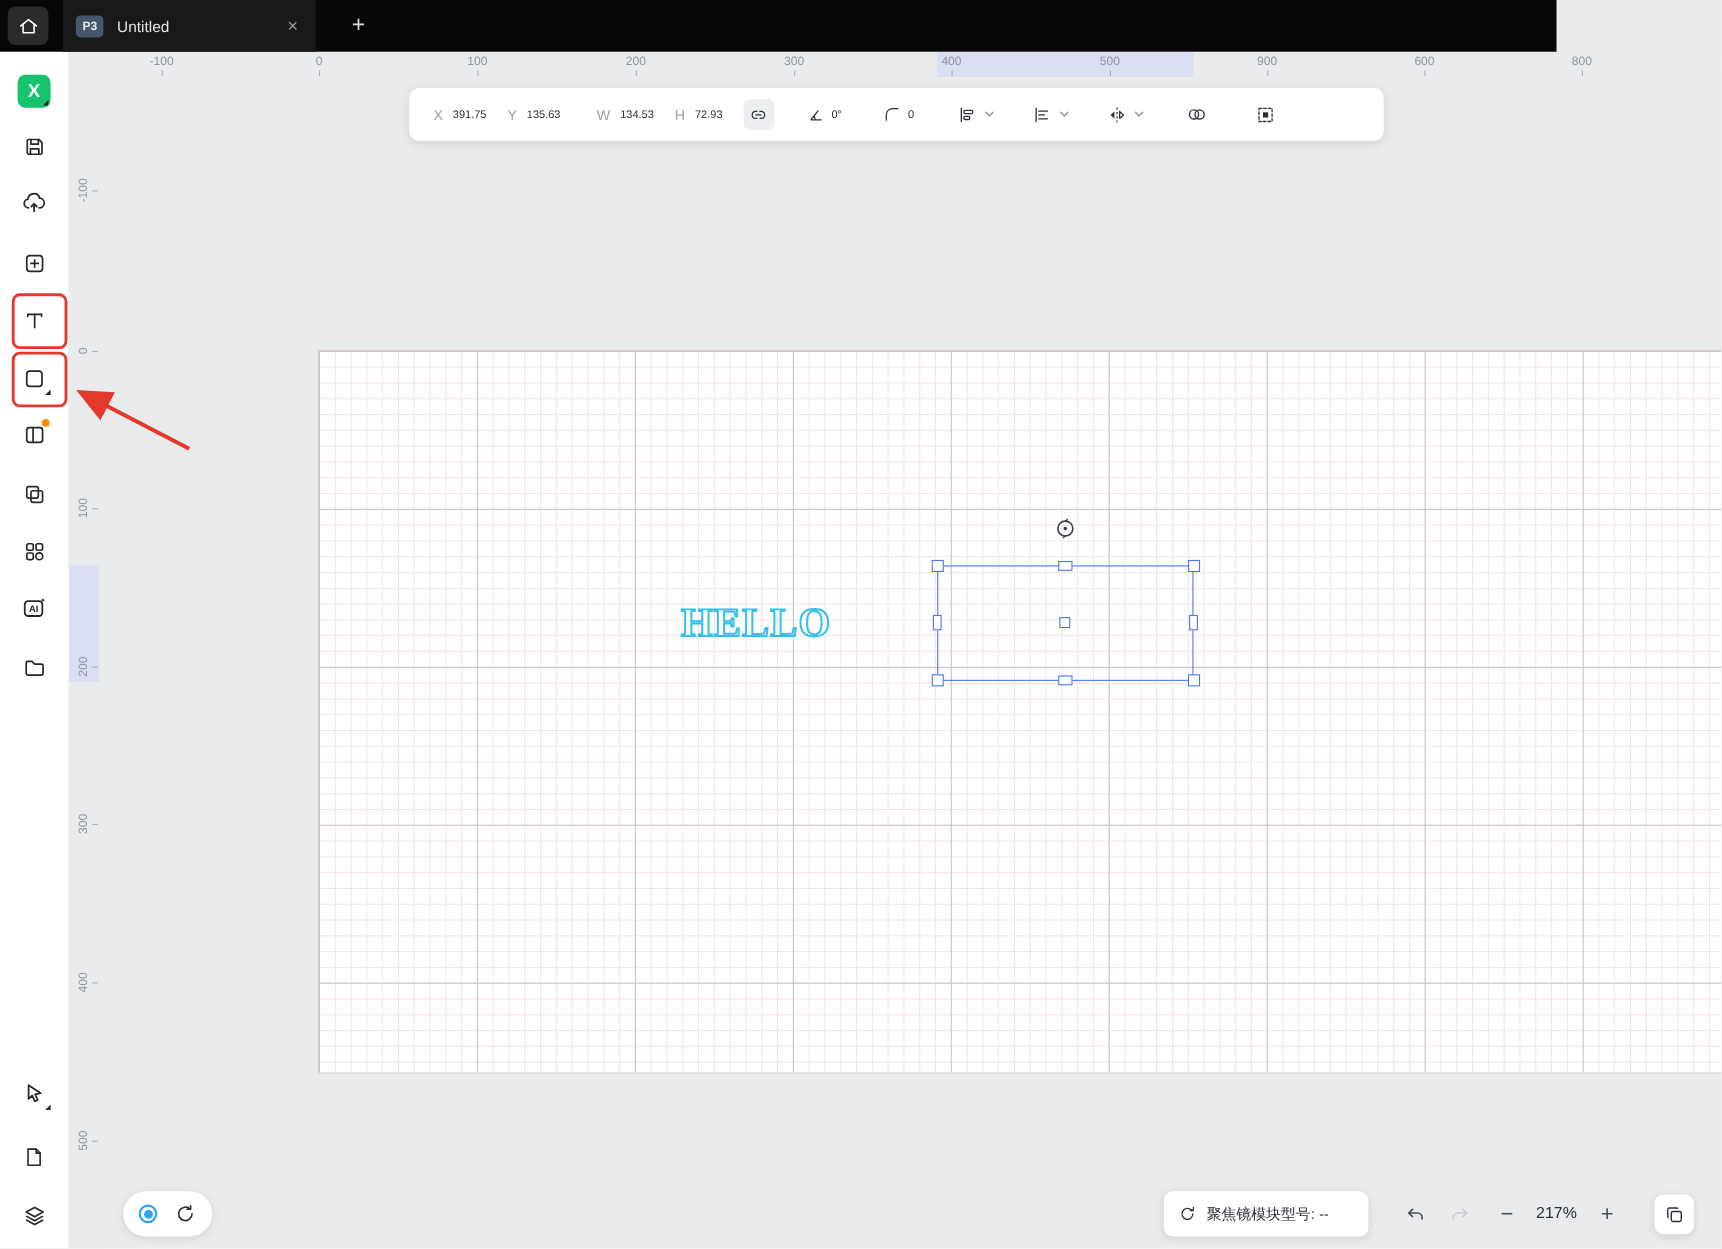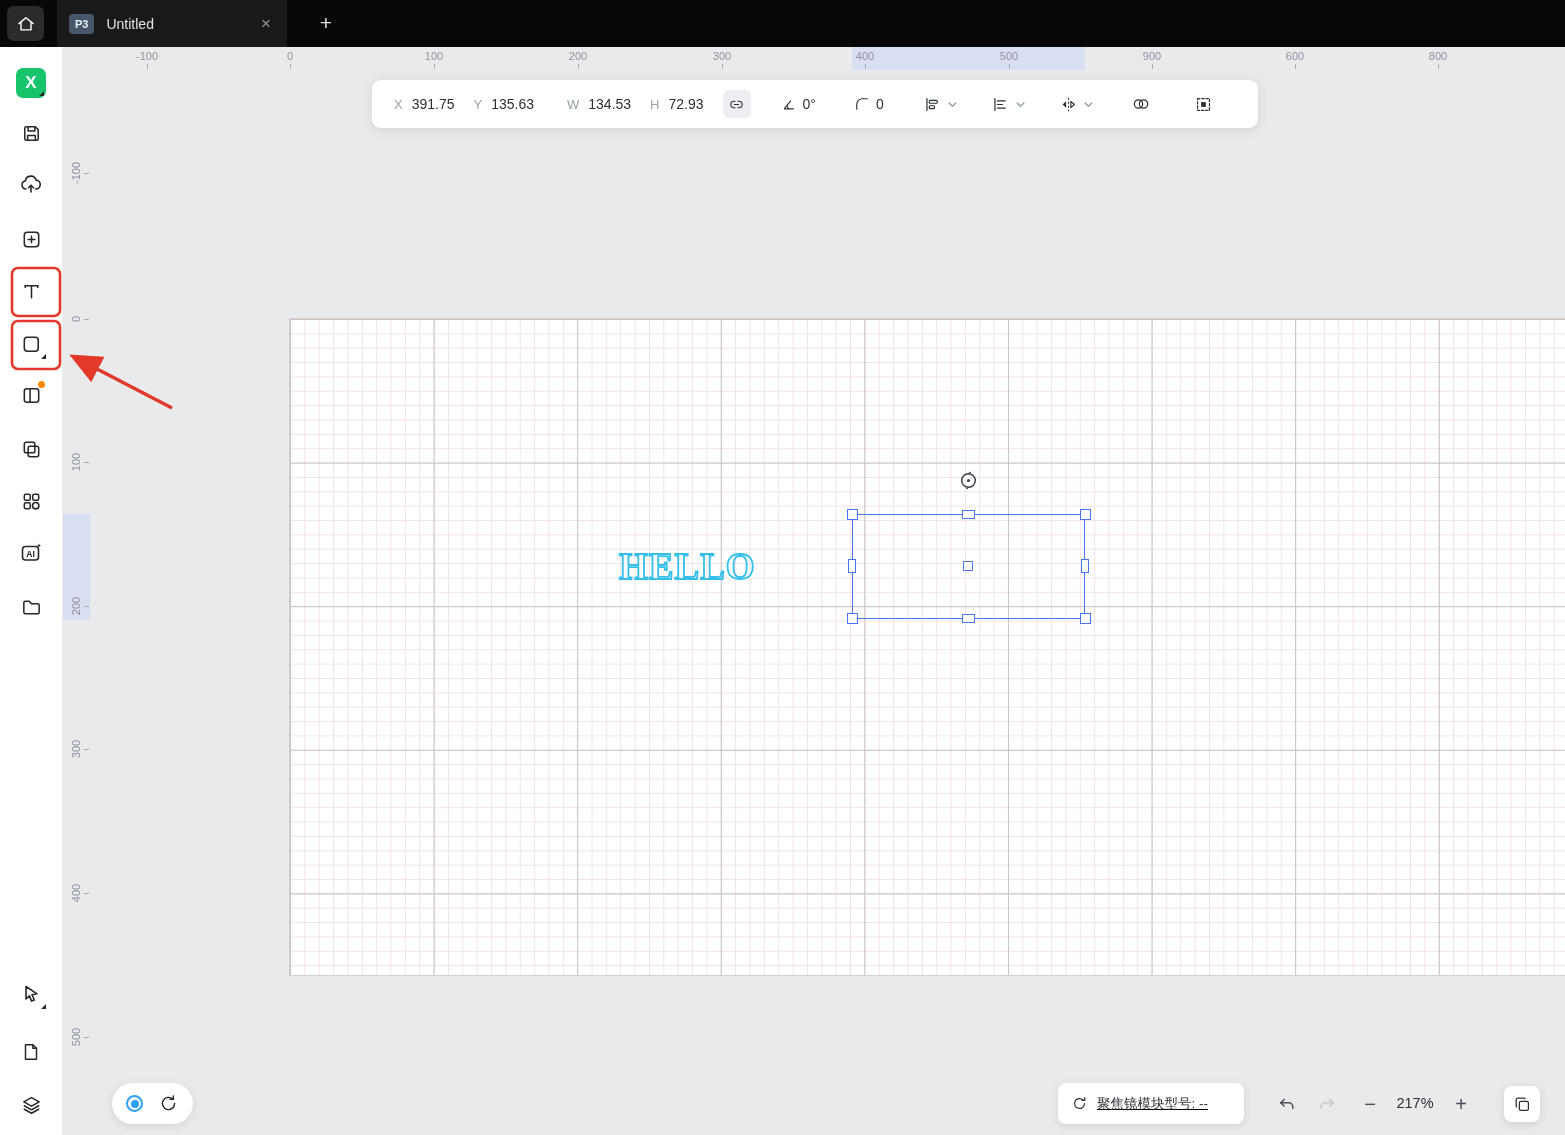--- a/index.html
+++ b/index.html
@@ -1,20 +1,20 @@
 <!DOCTYPE html>
 <html><head>
 <meta charset="utf-8">
 <style>
   * { margin:0; padding:0; box-sizing:border-box; }
   body { font-family:"Liberation Sans",sans-serif; }
   #app { position:relative; width:1565px; height:1135px; background:#e9eaec; overflow:hidden; }
 
   
-  .topbar { position:absolute; left:0; top:0; width:1565px; height:47px; background:#070707; z-index:30; }
+  .topbar { position:absolute; left:0; top:0; width:1415px; height:47px; background:#070707; z-index:30; }
   .home-btn { position:absolute; left:7px; top:6px; width:37px; height:35px; background:#2b2b2b; border-radius:7px; display:flex; align-items:center; justify-content:center; cursor:pointer; }
   .home-btn svg { stroke:#fff; fill:none; stroke-width:1.7; stroke-linecap:round; stroke-linejoin:round; }
   .tab { position:absolute; left:57px; top:0; width:230px; height:47px; background:#191919; display:flex; align-items:center; padding:0 12px; }
   .tab-badge { background:#47566b; color:#e8edf4; font-size:11px; font-weight:bold; border-radius:4px; padding:4px 6px; margin-right:12px; }
   .tab-title { color:#e3e3e3; font-size:14px; flex:1; }
   .tab-close { color:#969696; font-size:17px; cursor:pointer; padding:0 4px; }
   .newtab-btn { position:absolute; left:312px; top:9px; width:28px; height:28px; color:#dcdcdc; font-size:21px; display:flex; align-items:center; justify-content:center; cursor:pointer; }
 
   
   .sidebar { position:absolute; left:0; top:47px; width:63px; height:1088px; background:#ffffff; border-right:1px solid #ececec; z-index:25; }
@@ -54,34 +54,34 @@
   .h-sq { width:11px; height:11px; }
   .h-hm { width:13px; height:9px; }
   .h-vm { width:8px; height:14px; }
   .rotate-handle { position:absolute; left:959px; top:471px; width:19px; height:19px; z-index:6; cursor:grab; }
   .rotate-handle svg { stroke:#3c424d; fill:none; stroke-width:1.5; stroke-linecap:round; }
 
   
   .ftoolbar { position:absolute; left:372px; top:80px; width:886px; height:48px; background:#fff; border-radius:9px; box-shadow:0 2px 12px rgba(0,0,0,.10); display:flex; align-items:center; padding:0 22px; gap:19px; z-index:28; }
   .fpair { display:flex; align-items:center; gap:9px; cursor:text; }
   .flabel { font-size:13px; color:#9ba1aa; }
-  .fvalue { font-size:14px; color:#2b2f36; }
+  .fvalue { font-size:10px; color:#2b2f36; }
   .fbtn { width:28px; height:28px; border-radius:6px; display:flex; align-items:center; justify-content:center; cursor:pointer; }
   .fbtn svg { stroke:#2b2f36; fill:none; stroke-width:1.5; stroke-linecap:round; stroke-linejoin:round; }
   .fbtn.active { background:#eceef1; }
   .fgroup { display:flex; align-items:center; gap:5px; cursor:pointer; }
   .chev svg { stroke:#9ba1aa; fill:none; stroke-width:1.6; stroke-linecap:round; stroke-linejoin:round; }
 
   
   .cam-pill { position:absolute; left:112px; top:1083px; width:81px; height:41px; background:#fff; border-radius:21px; box-shadow:0 2px 8px rgba(0,0,0,.10); display:flex; align-items:center; justify-content:space-evenly; z-index:28; }
   .blue-dot-outer { width:17px; height:17px; border-radius:50%; border:2px solid #2da1f8; display:flex; align-items:center; justify-content:center; cursor:pointer; }
   .blue-dot-inner { width:8px; height:8px; border-radius:50%; background:#2da1f8; }
   .cam-pill svg { stroke:#25272b; fill:none; stroke-width:1.6; stroke-linecap:round; stroke-linejoin:round; cursor:pointer; }
 
-  .module-chip { position:absolute; left:1058px; top:1083px; width:186px; height:41px; background:#fff; border-radius:8px; box-shadow:0 2px 8px rgba(0,0,0,.10); display:flex; align-items:center; gap:9px; padding:0 13px; z-index:28; cursor:pointer;text-decoration:underline; }
+  .module-chip { position:absolute; left:1058px; top:1083px; width:186px; height:41px; background:#fff; border-radius:8px; box-shadow:0 2px 8px rgba(0,0,0,.10); display:flex; align-items:center; gap:9px; padding:0 13px; z-index:28; cursor:pointer; }
   .module-chip svg { stroke:#2b2f36; fill:none; stroke-width:1.7; stroke-linecap:round; stroke-linejoin:round; }
   .module-text { font-size:13.5px; color:#2b2f36; white-space:nowrap; }
 
   .hist-btn { position:absolute; top:1090px; width:28px; height:28px; display:flex; align-items:center; justify-content:center; cursor:pointer; z-index:28; }
   .hist-btn svg { fill:none; stroke-width:1.8; stroke-linecap:round; stroke-linejoin:round; }
   .undo svg { stroke:#4a4e55; } .redo svg { stroke:#c6c9cd; }
 
   .zoom-out { position:absolute; left:1356px; top:1090px; width:28px; height:28px; color:#4a4e55; font-size:20px; display:flex; align-items:center; justify-content:center; cursor:pointer; z-index:28; }
   .zoom-val { position:absolute; left:1392px; top:1095px; width:46px; text-align:center; font-size:14.5px; color:#2b2f36; z-index:28; }
   .zoom-in { position:absolute; left:1447px; top:1090px; width:28px; height:28px; color:#4a4e55; font-size:20px; display:flex; align-items:center; justify-content:center; cursor:pointer; z-index:28; }

